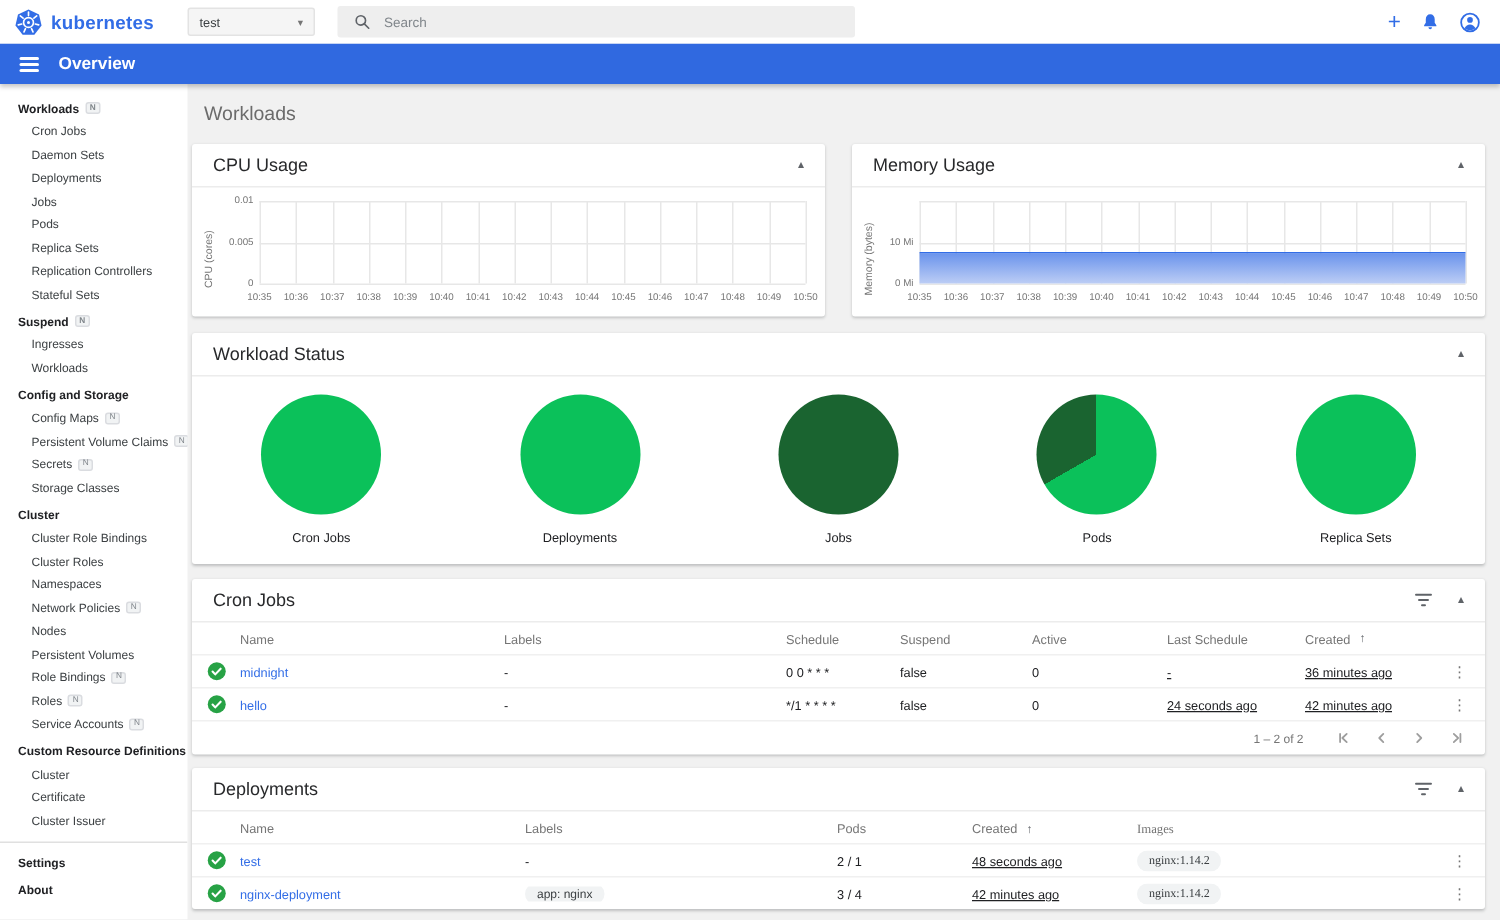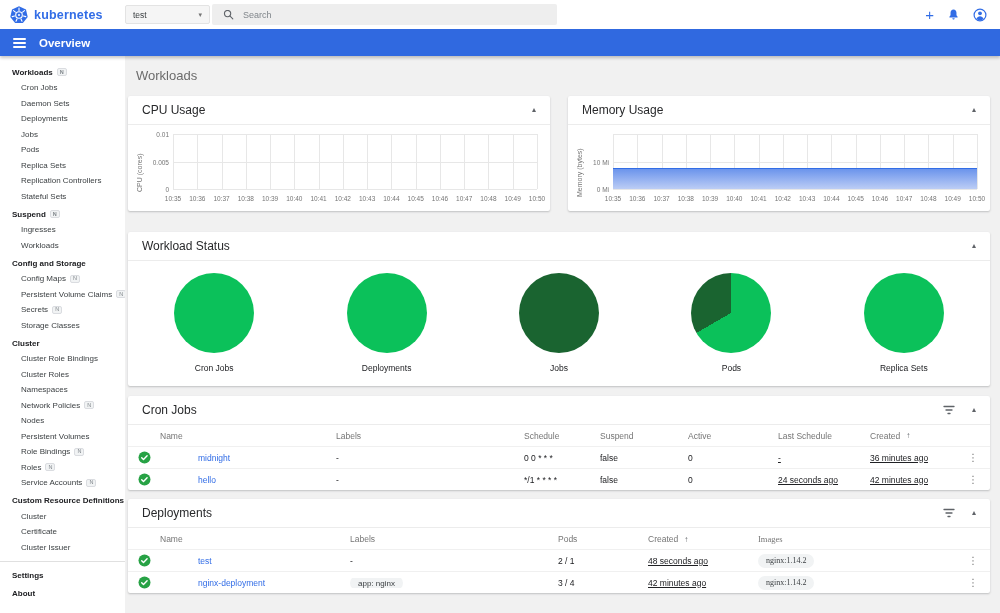--- a/index.html
+++ b/index.html
@@ -8,21 +8,21 @@
     font-family: "Liberation Sans", sans-serif;
     background: #f1f1f1; color: #202124;
   }
   
   .header { height: 29px; background: #fff; display: flex; align-items: center; position: relative; z-index: 3; }
   .brand { display: flex; align-items: center; gap: 6px; width: 125px; padding-left: 10px; cursor: pointer; }
   .brand-text { font-size: 12.5px; font-weight: bold; color: #326de6; letter-spacing: .2px; }
   .ns-select { width: 85px; height: 19px; background: #f5f5f5; border: 1px solid #e3e3e3; border-radius: 2px;
     display: flex; align-items: center; justify-content: space-between; padding: 0 7px; font-size: 8.5px; color: #3c4043; cursor: pointer; }
   .ns-caret { font-size: 7px; color: #757575; }
-  .search { margin-left: 2px; width: 345px; height: 21px; background: #eeeeee; border-radius: 2px;
+  .search { margin-left: 15px; width: 345px; height: 21px; background: #eeeeee; border-radius: 2px;
     display: flex; align-items: center; gap: 9px; padding: 0 11px; }
   .search-input { flex: 1; border: none; outline: none; background: transparent; font-size: 9px; color: #3c4043; font-family: "Liberation Sans", sans-serif; }
   .search-input::placeholder { color: #80868b; }
   .header-actions { margin-left: auto; display: flex; align-items: center; gap: 13px; padding-right: 13px; }
   .plus-btn { color: #326de6; font-size: 15px; font-weight: 300; line-height: 14px; cursor: pointer; }
   .icon-btn { cursor: pointer; display: block; }
   
   .toolbar { height: 27px; background: #3069e0; display: flex; align-items: center; position: relative; z-index: 2;
     box-shadow: 0 2px 3px rgba(0,0,0,.22); }
   .hamburger { margin-left: 13px; cursor: pointer; }
@@ -40,21 +40,21 @@
   .sdivider { height: 1px; background: #e0e0e0; margin: 6px 0 5px; }
   .main { flex: 1; overflow: hidden; padding: 0 10px 0 3px; }
   .page-title { margin: 12px 0 13px 8px; font-size: 13px; color: #6b6b6b; }
   
   .card { background: #fff; border-radius: 2px; box-shadow: 0 1px 2px rgba(60,64,67,.28); }
   .card-head { height: 29px; display: flex; align-items: center; padding: 0 14px; border-bottom: 1px solid #ececec; }
   .card-title { font-size: 12px; color: #28292b; }
   .card-actions { margin-left: auto; display: flex; align-items: center; gap: 17px; }
   .caret { color: #5f6368; font-size: 8px; cursor: pointer; line-height: 8px; }
   
-  .charts-row { display: flex; gap: 18px; margin-bottom: 21px; }
+  .charts-row { display: flex; gap: 18px; margin-bottom: 11px; }
   .chart-card { flex: 1; height: 115px; }
   .chart-body { display: flex; height: 78px; padding: 5px 10px 0 8px; }
   .ylab { writing-mode: vertical-rl; transform: rotate(180deg); font-size: 7px; color: #757575;
     display: flex; align-items: center; justify-content: center; padding-bottom: 12px; }
   .chart { flex: 1; position: relative; }
   .plot { position: absolute; left: 30px; right: 3px; top: 4px; bottom: 14px; }
   .plot .vl { position: absolute; top: 0; bottom: 0; width: 1px; background: #e7e7e7; }
   .plot .hl { position: absolute; left: 0; right: 0; height: 1px; background: #e7e7e7; }
   .area { position: absolute; left: 0; right: 0; bottom: 0; z-index: 1; }
   .area-mem { background: linear-gradient(180deg, #6b94ec 0%, #bccdf5 100%); border-top: 1px solid #326de6; }
@@ -77,21 +77,21 @@
     font-size: 8.5px; color: #202124; padding: 0 12px 0 10px; }
   .trow.thead { border-top: none; height: 21px; color: #757575; }
   .trow span { white-space: nowrap; overflow: hidden; }
   .c-ic { width: 22px; display: flex; align-items: center; }
   .c-name { width: 176px; } .c-lab { width: 188px; } .c-sch { width: 76px; } .c-sus { width: 88px; }
   .c-act { width: 90px; } .c-last { width: 92px; } .c-cre { flex: 1; display: flex; align-items: center; }
   .d-ic { width: 22px; display: flex; align-items: center; }
   .d-name { width: 190px; } .d-lab { width: 208px; } .d-pods { width: 90px; } .d-cre { width: 110px; }
   .d-img { flex: 1; display: flex; align-items: center; font-family: Liberation Serif, serif; }
   .c-menu, .d-menu { width: 18px; text-align: right; color: #757575; font-size: 10px; cursor: pointer; flex-shrink: 0; }
-  .rlink { color: #326de6; cursor: pointer; margin-left: 38px; }
+  .rlink { color: #326de6; cursor: pointer; }
   .u { text-decoration: underline; }
   .sort { margin-left: 6px; font-size: 8px; color: #5f6368; }
   .chip { background: #f1f3f4; border-radius: 9px; padding: 2.5px 8px; font-size: 8px; color: #3c4043; }
   .pager { display: flex; align-items: center; justify-content: flex-end; gap: 22px; height: 23px;
     border-top: 1px solid #f0f0f0; font-size: 8px; color: #757575; padding-right: 14px; }
   .pager-icons { display: flex; align-items: center; gap: 15px; }
   .pager-icons svg { cursor: pointer; display: block; }
 </style>
 </head>
 <body>
@@ -469,20 +469,37 @@
         <span class="c-lab">-</span>
         <span class="c-sch">*/1 * * * *</span>
         <span class="c-sus">false</span>
         <span class="c-act">0</span>
         <span class="c-last"><span class="u">24 seconds ago</span></span>
         <span class="c-cre">
             <span class="u">42 minutes ago</span>
           </span>
         <span class="c-menu">⋮</span>
       </div>
+      <div class="pager">
+        <span>1 – 2 of 2</span>
+        <div class="pager-icons">
+          <svg width="10" height="10" viewBox="0 0 10 10">
+              <path d="M6.8 2.3L3.9 5l2.9 2.7M2.4 2.3v5.4" stroke="#9e9e9e" stroke-width="1.2" fill="none" stroke-linecap="round" stroke-linejoin="round"></path>
+            </svg>
+          <svg width="10" height="10" viewBox="0 0 10 10">
+              <path d="M6.2 2.3L3.5 5l2.7 2.7" stroke="#9e9e9e" stroke-width="1.2" fill="none" stroke-linecap="round" stroke-linejoin="round"></path>
+            </svg>
+          <svg width="10" height="10" viewBox="0 0 10 10">
+              <path d="M3.8 2.3L6.5 5 3.8 7.7" stroke="#9e9e9e" stroke-width="1.2" fill="none" stroke-linecap="round" stroke-linejoin="round"></path>
+            </svg>
+          <svg width="10" height="10" viewBox="0 0 10 10">
+              <path d="M3.2 2.3L6.1 5 3.2 7.7M7.6 2.3v5.4" stroke="#9e9e9e" stroke-width="1.2" fill="none" stroke-linecap="round" stroke-linejoin="round"></path>
+            </svg>
+        </div>
+      </div>
     </section>
 
     <section class="card table-card">
       <div class="card-head">
         <span class="card-title">Deployments</span>
         <div class="card-actions">
           <svg width="12" height="10" viewBox="0 0 12 10">
             <path d="M1 1.5h10M3 5h6M5 8.5h2" stroke="#5f6368" stroke-width="1.3" stroke-linecap="round" fill="none"></path>
           </svg>
           <span class="caret">▴</span>

